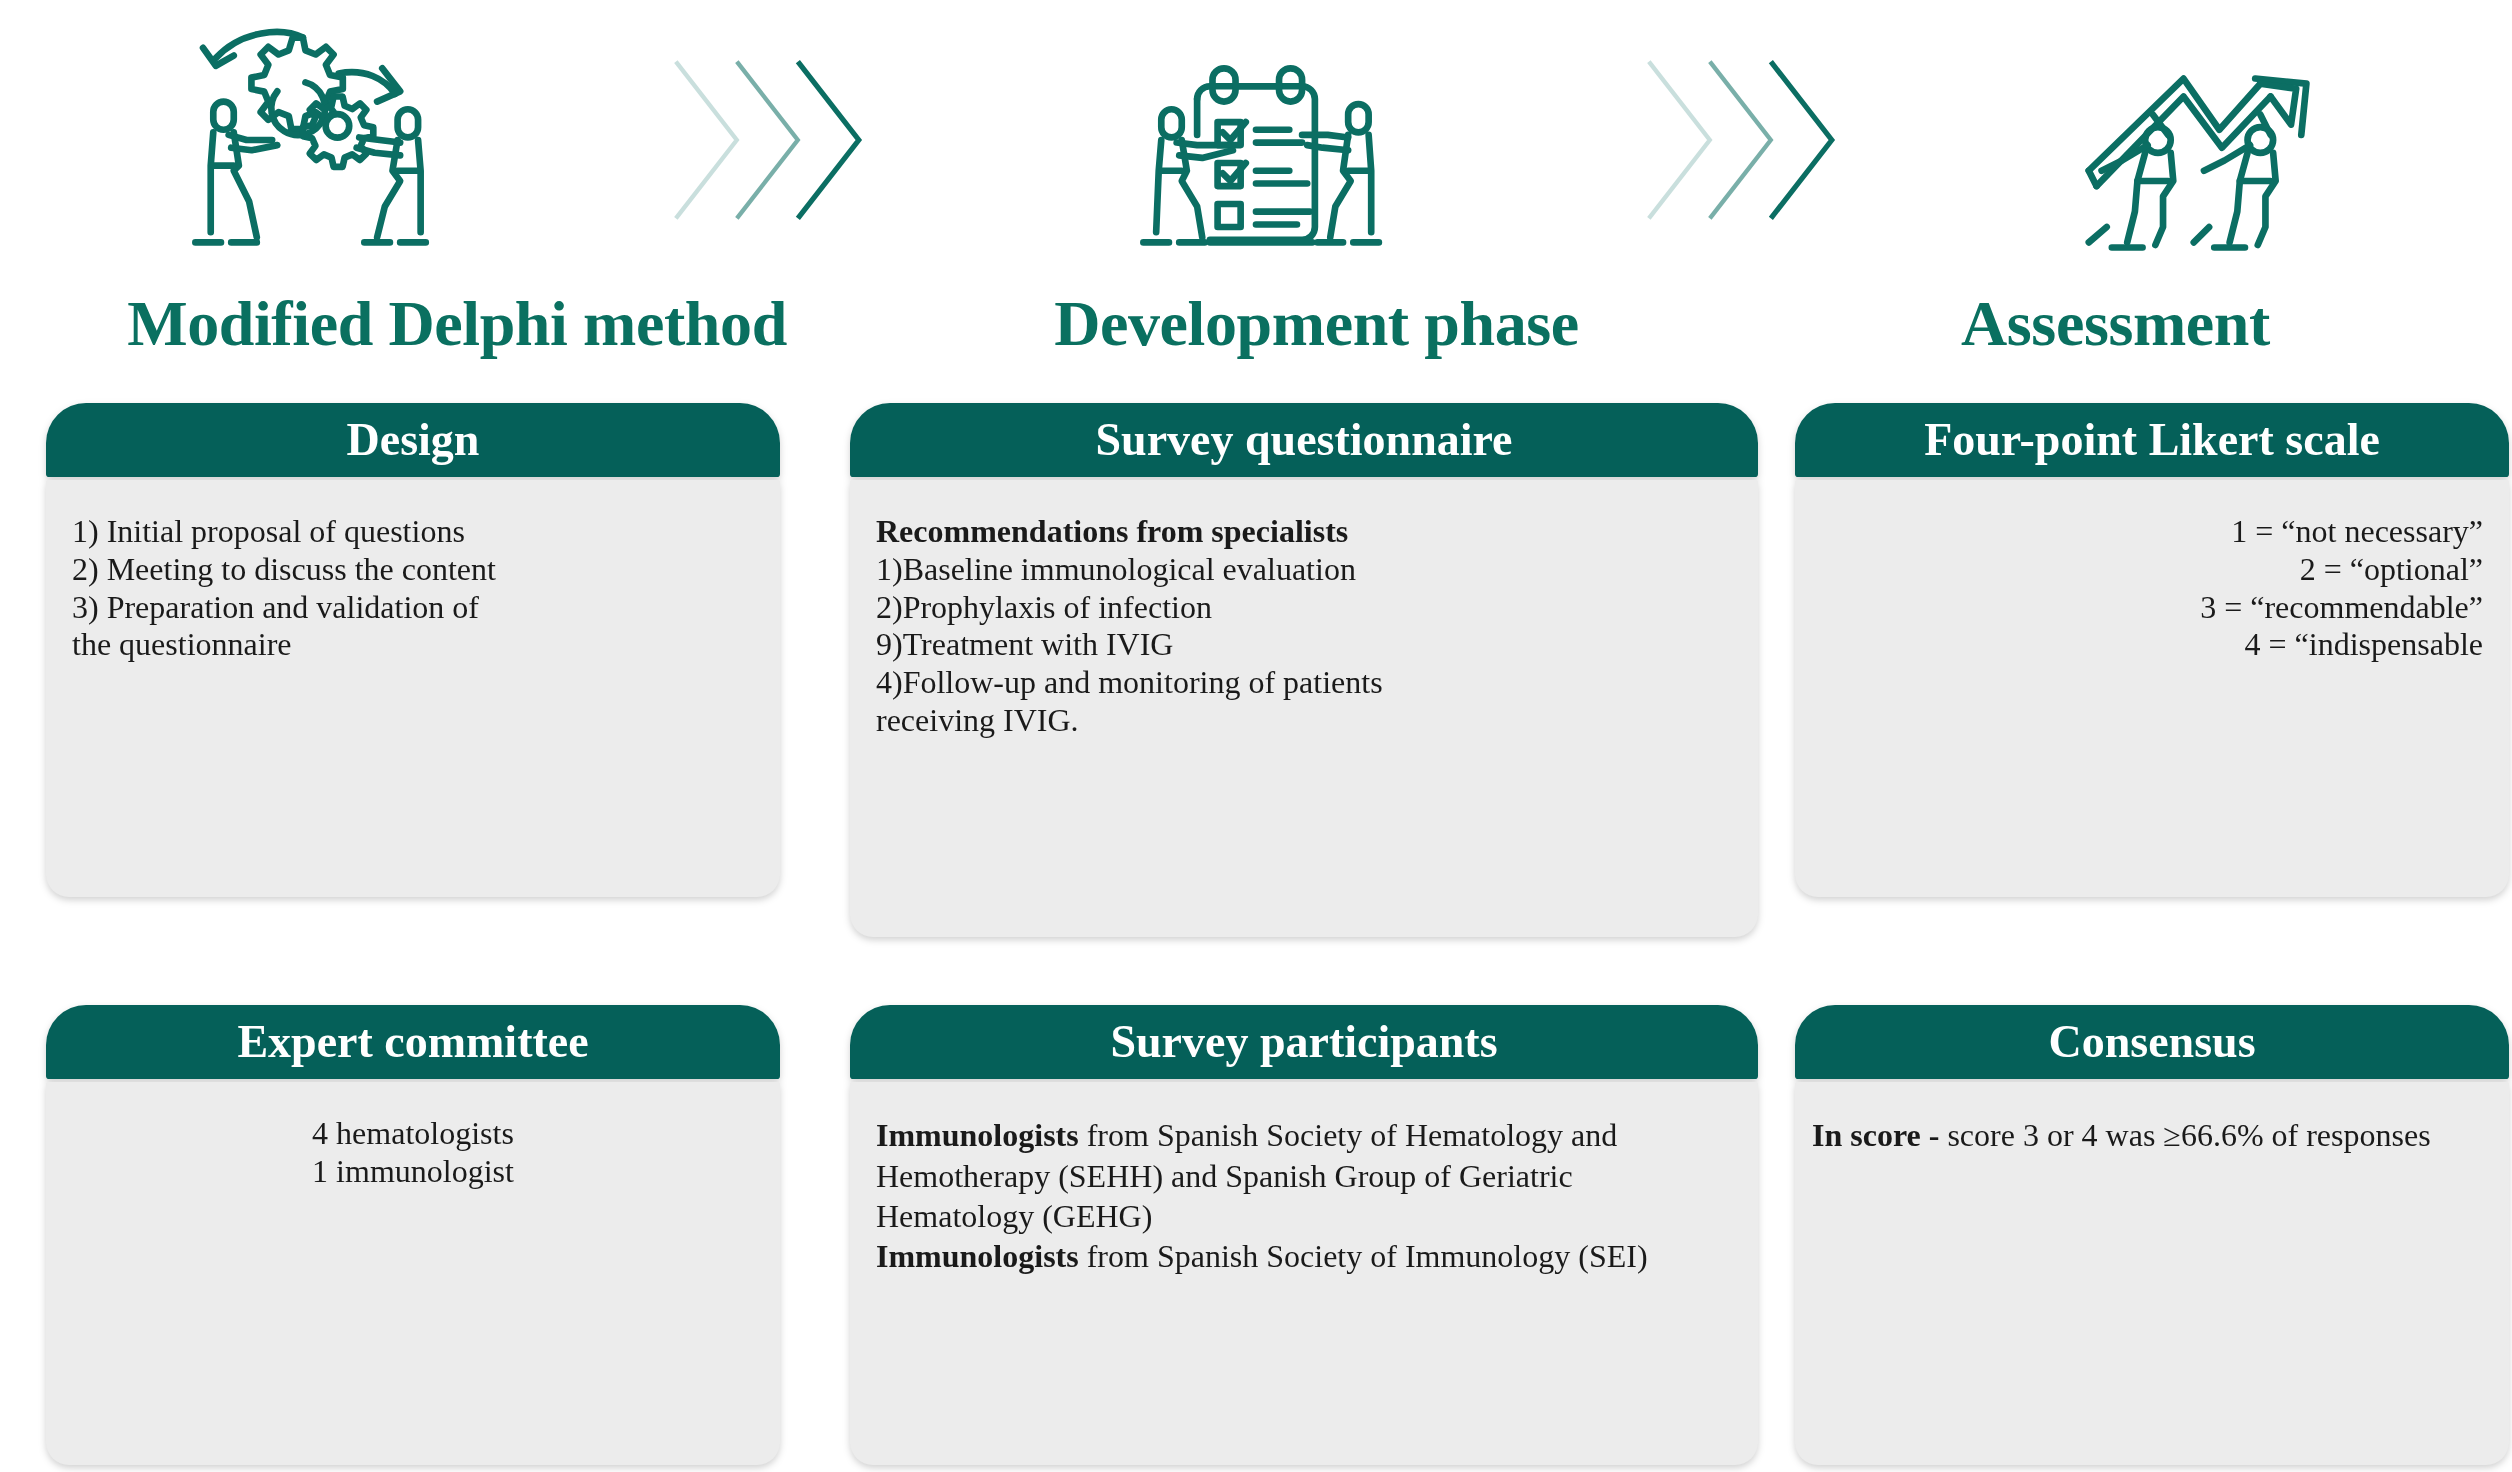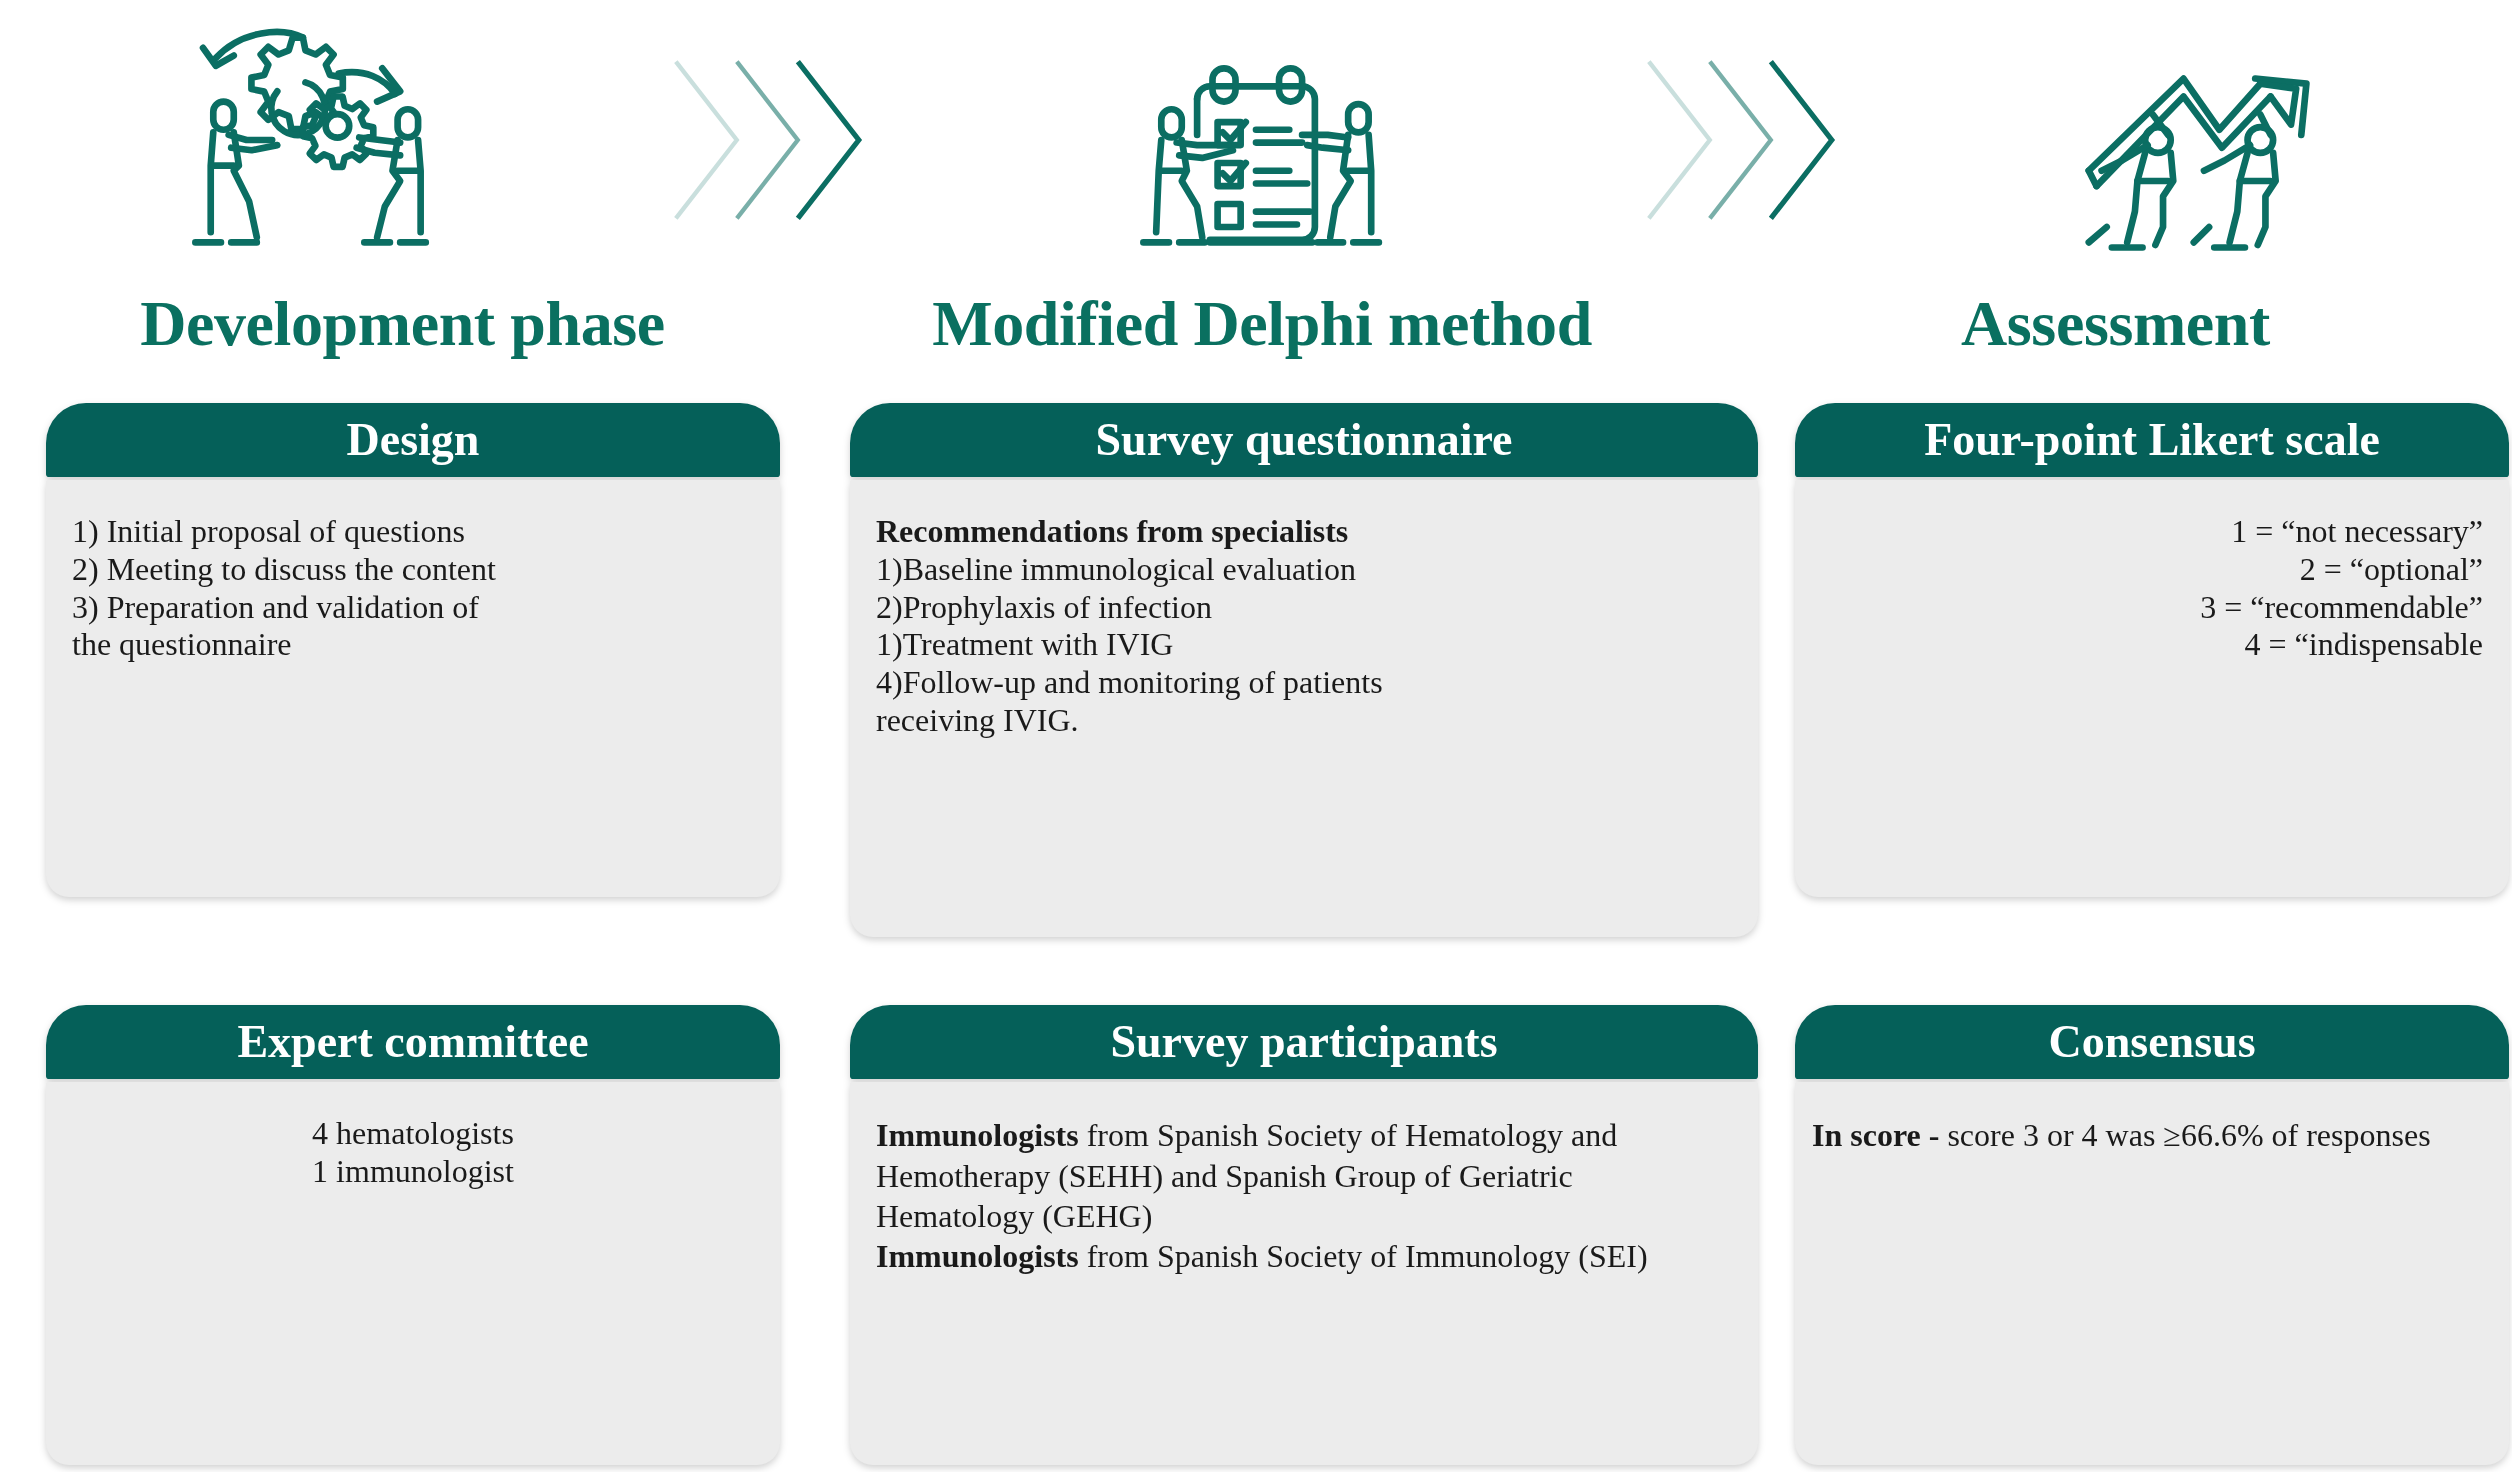--- a/index.html
+++ b/index.html
@@ -264,22 +264,22 @@
         <path d="M64 66 L76 66"></path>
         <path d="M68 52 L58 58 L50 62"></path>
         <path d="M76 48 L72 40"></path>
         <path d="M54 92 L66 92 M46 90 L52 84"></path>
       </svg>
     </span>
   </div>
 </div>
 
 <div class="titles">
+  <div class="phase-title t2">Modified Delphi method</div>
   <div class="phase-title t1">Development phase</div>
-  <div class="phase-title t2">Modified Delphi method</div>
   <div class="phase-title t3">Assessment</div>
 </div>
 
 <div class="grid">
 
   <div class="row row1">
 
     <div class="col col1">
       <div class="card h1-box">
         <div class="card-header">Design</div>
@@ -292,21 +292,21 @@
       </div>
     </div>
 
     <div class="col col2">
       <div class="card h2-box">
         <div class="card-header">Survey questionnaire</div>
         <div class="card-body">
           <span class="line b">Recommendations from specialists</span>
           <span class="line">1)Baseline immunological evaluation</span>
           <span class="line">2)Prophylaxis of infection</span>
-          <span class="line">1)Treatment with IVIG</span>
+          <span class="line">9)Treatment with IVIG</span>
           <span class="line">4)Follow-up and monitoring of patients</span>
           <span class="line">receiving IVIG.</span>
         </div>
       </div>
     </div>
 
     <div class="col col3">
       <div class="card h3-box">
         <div class="card-header">Four-point Likert scale</div>
         <div class="card-body pad-left">

